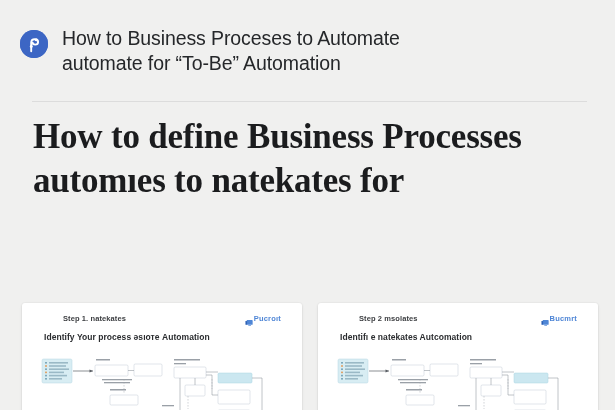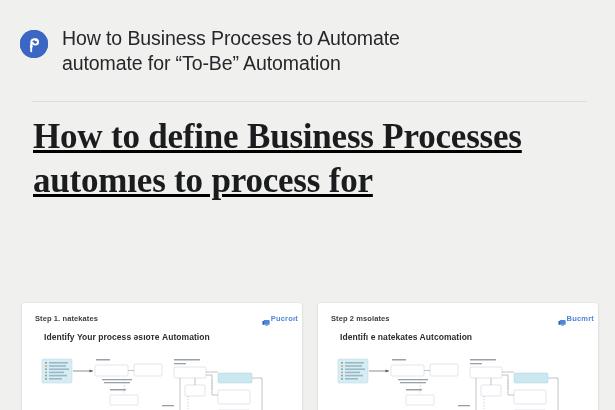--- a/index.html
+++ b/index.html
@@ -65,21 +65,20 @@
     height: 1px;
     background: #dcdcdc;
   }
 
   
   .hero {
     position: absolute;
     left: 33px;
     top: 115px;
     width: 545px;
-    text-decoration: underline;
   }
   .hero h1 {
     margin: 0;
     font-family: "Liberation Serif", serif;
     font-weight: 700;
     font-size: 35px;
     line-height: 44px;
     color: #1b1c1e;
     letter-spacing: -0.2px;
   }
@@ -102,21 +101,22 @@
     background: #ffffff;
     border-radius: 3px;
     box-shadow: 0 1px 3px rgba(0,0,0,0.10), 0 0 0 1px rgba(0,0,0,0.02);
     overflow: hidden;
     flex: 0 0 auto;
   }
   .card-head {
     display: flex;
     align-items: center;
     justify-content: space-between;
-    padding: 11px 4px 0 13px;
+    padding: 11px 21px 0 13px;
+    margin-left: 28px;
   }
   .card-step {
     font-family: "Liberation Sans", sans-serif;
     font-size: 7.5px;
     font-weight: 700;
     color: #3b3d40;
     letter-spacing: 0.1px;
   }
   .card-brand {
     display: flex;
@@ -171,21 +171,21 @@
       <span class="line">How to Business Proceses to Automate</span>
       <span class="line">automate for “To-Be” Automation</span>
     </div>
   </div>
 
   <div class="divider"></div>
 
   <div class="hero">
     <h1>
       <span class="line">How to define Business Processes</span>
-      <span class="line">automıes to process for</span>
+      <span class="line">automıes to natekates for</span>
     </h1>
   </div>
 
   <div class="cards">
 
     <div class="card">
       <div class="card-head">
         <span class="card-step">Step 1. natekates</span>
         <span class="card-brand">
           <span class="card-brand-icon">

